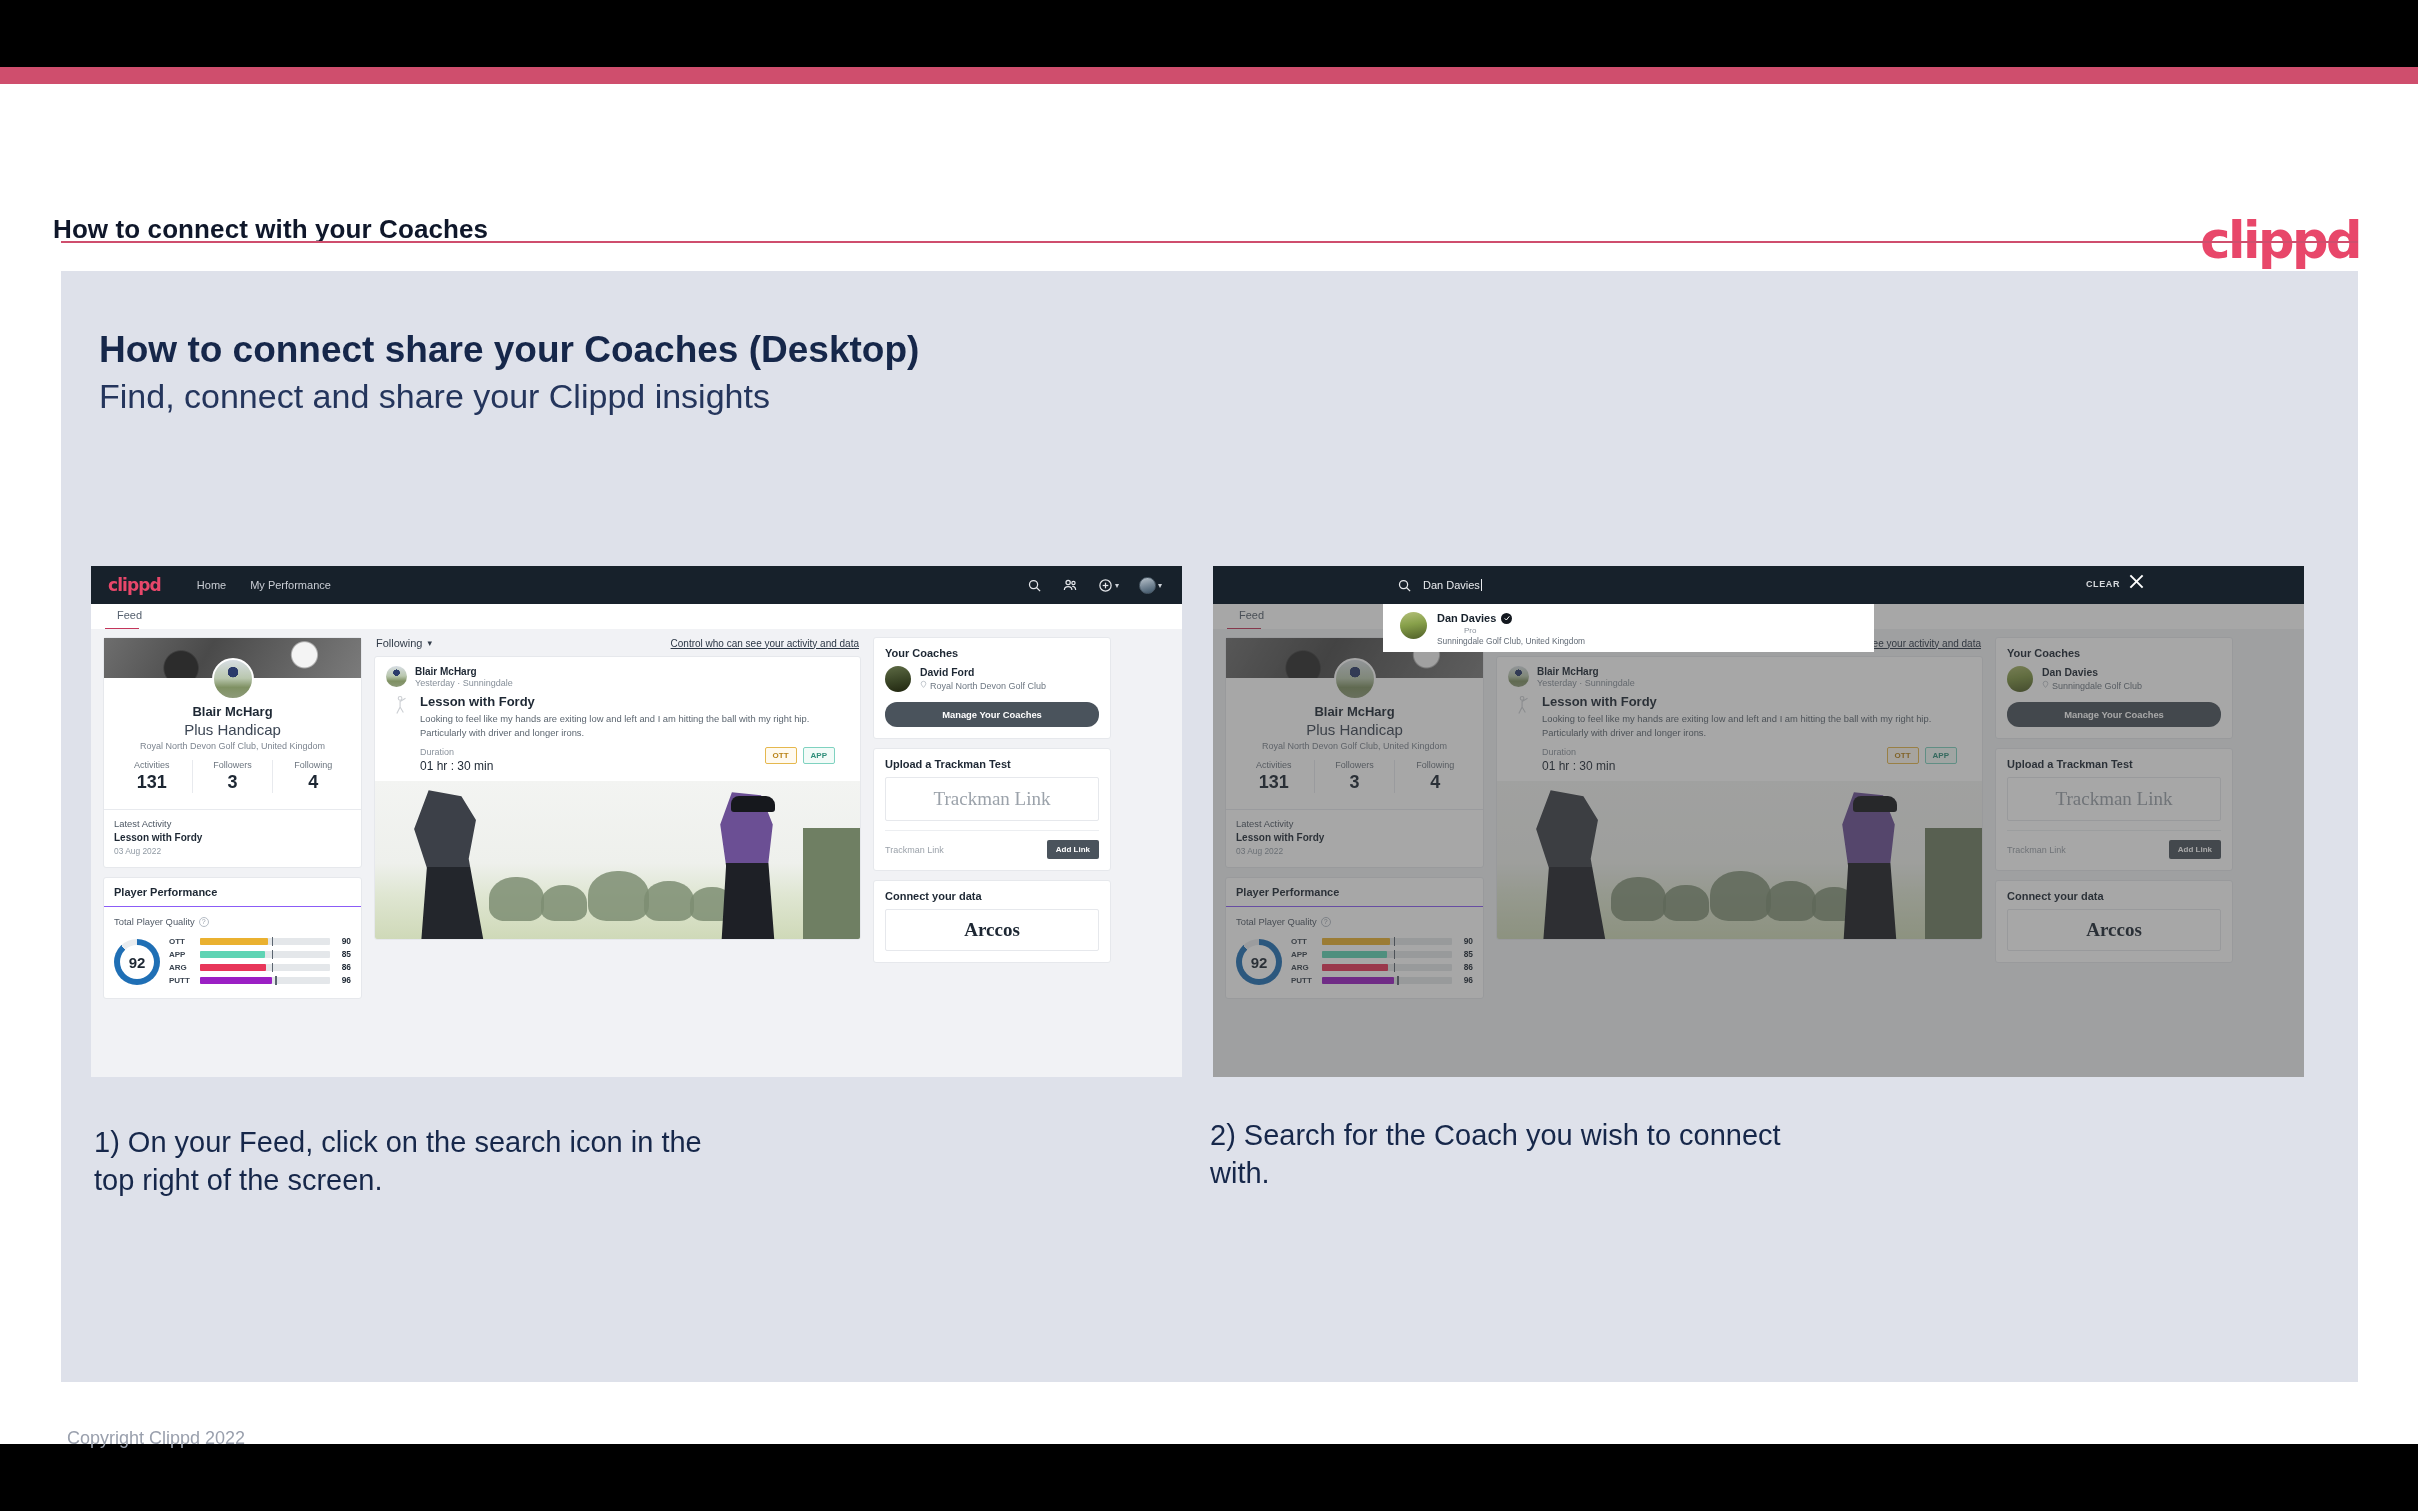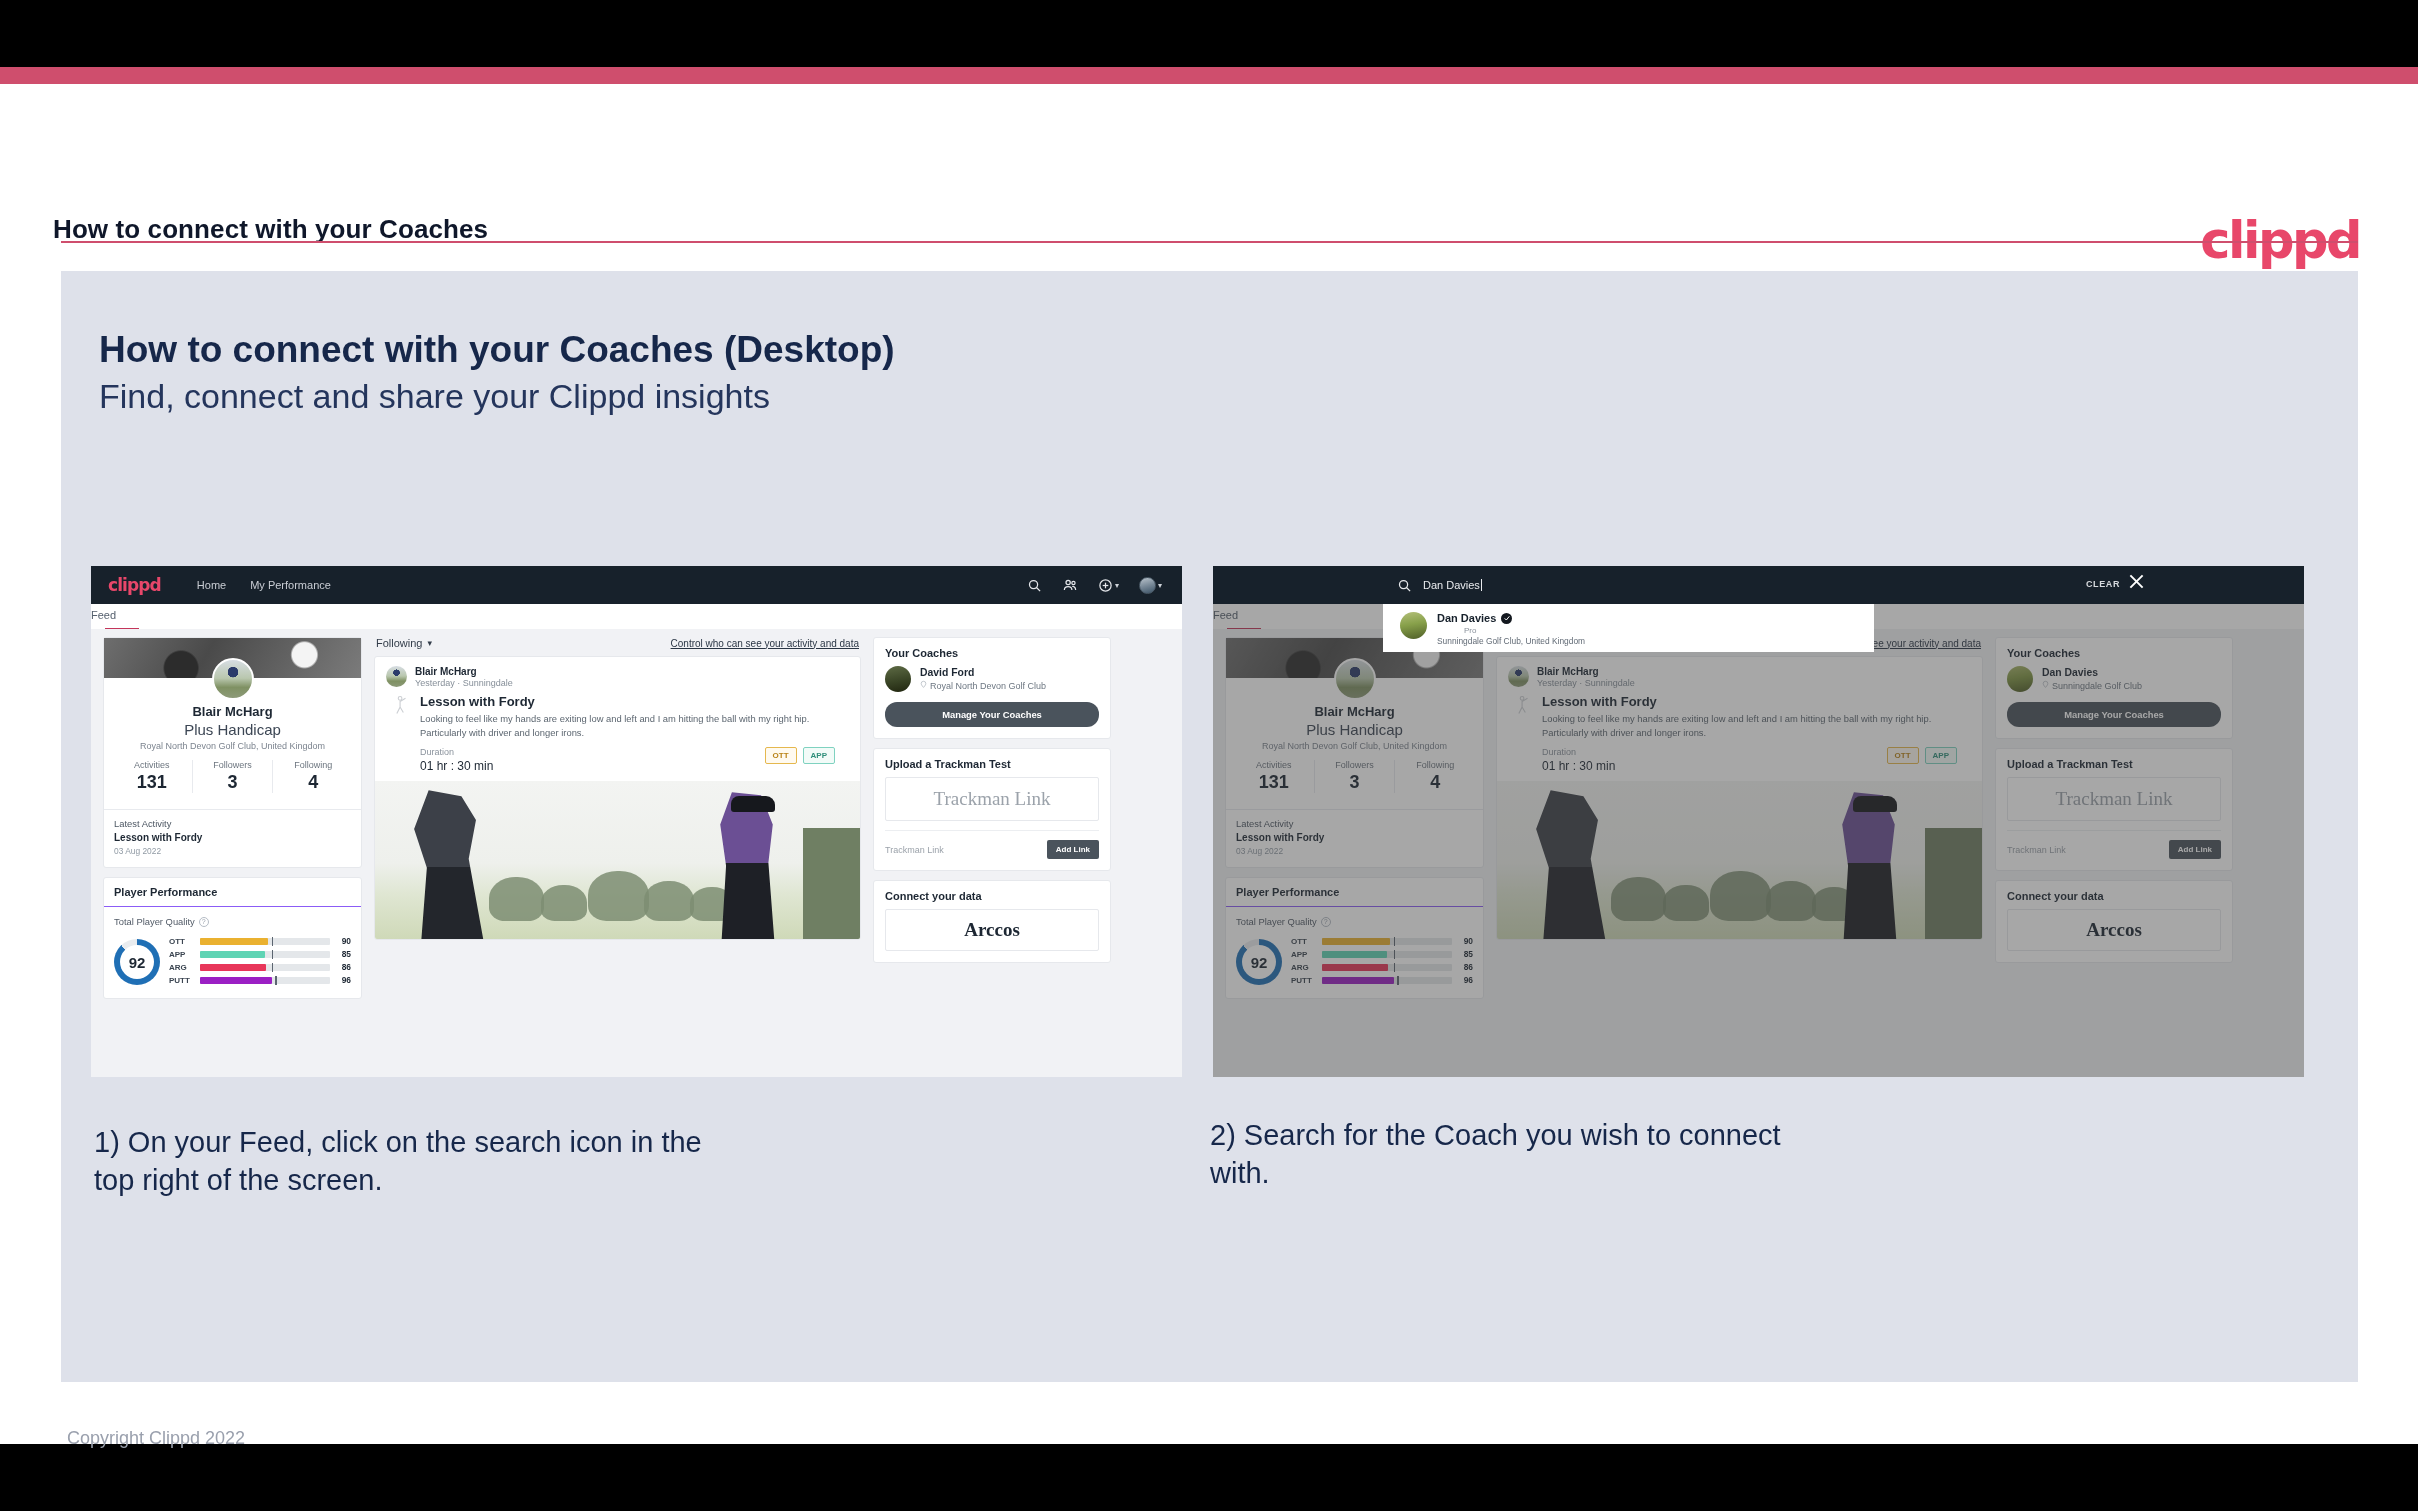--- a/index.html
+++ b/index.html
@@ -76,21 +76,21 @@
     background:linear-gradient(165deg,#b9c3cc 0%,#7f8f9d 45%,#3d5468 100%);
     border:1px solid #4b5a67;
   }
   .chev { font-size:8px; color:#cdd2d8; margin-left:2px; }
 
   .app-tabbar {
     position:absolute; left:0; top:38px; width:100%; height:26px;
     background:#ffffff; border-bottom:1px solid #e3e5ea;
   }
   .app-tab {
-    position:absolute; left:0; top:5px;
+    position:absolute; left:26px; top:5px;
     font-size:11px; color:#55606e;
   }
   .app-tab-underline { position:absolute; left:14px; top:24px; width:34px; height:2px; background:#c4355a; }
 
   .app-body { position:absolute; left:0; top:63px; width:100%; height:447px; background:#f1f2f5; }
 
   
   .col-left { position:absolute; left:12px; top:8px; width:259px; }
   .card { background:#ffffff; border:1px solid #e6e8ec; border-radius:3px; }
 
@@ -272,21 +272,21 @@
 <div class="topbar-pink"></div>
 <div class="bottombar-black"></div>
 
 <div class="slide-header">
   <div class="slide-header-title">How to connect with your Coaches</div>
   <div class="brand-logo">clippd</div>
 </div>
 <div class="header-rule"></div>
 
 <div class="panel"></div>
-<div class="panel-title">How to connect with your Coaches (Desktop)</div>
+<div class="panel-title">How to connect share your Coaches (Desktop)</div>
 <div class="panel-subtitle">Find, connect and share your Clippd insights</div>
 
 <div class="shot shot-1">
 
   <div class="app-nav">
     <div class="app-logo">clippd</div>
     <div class="app-nav-link first">Home</div>
     <div class="app-nav-link">My Performance</div>
     <div class="app-nav-icons">
       <span class="ico">

